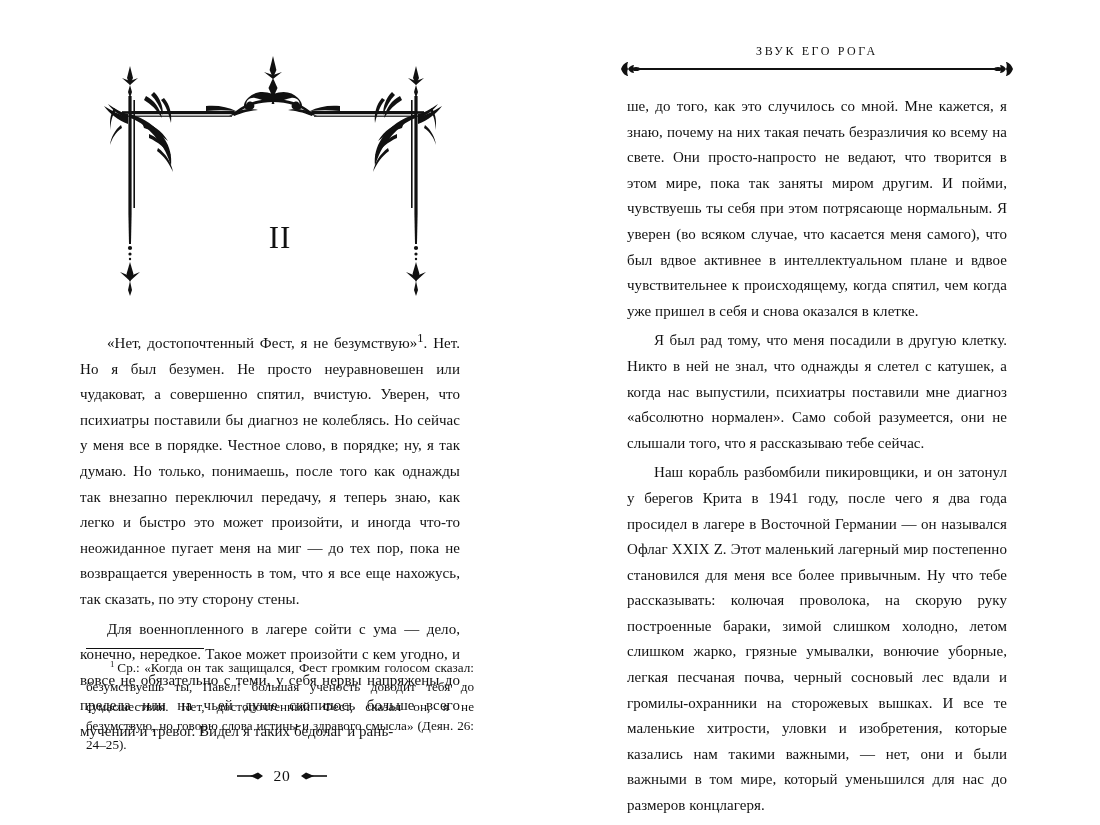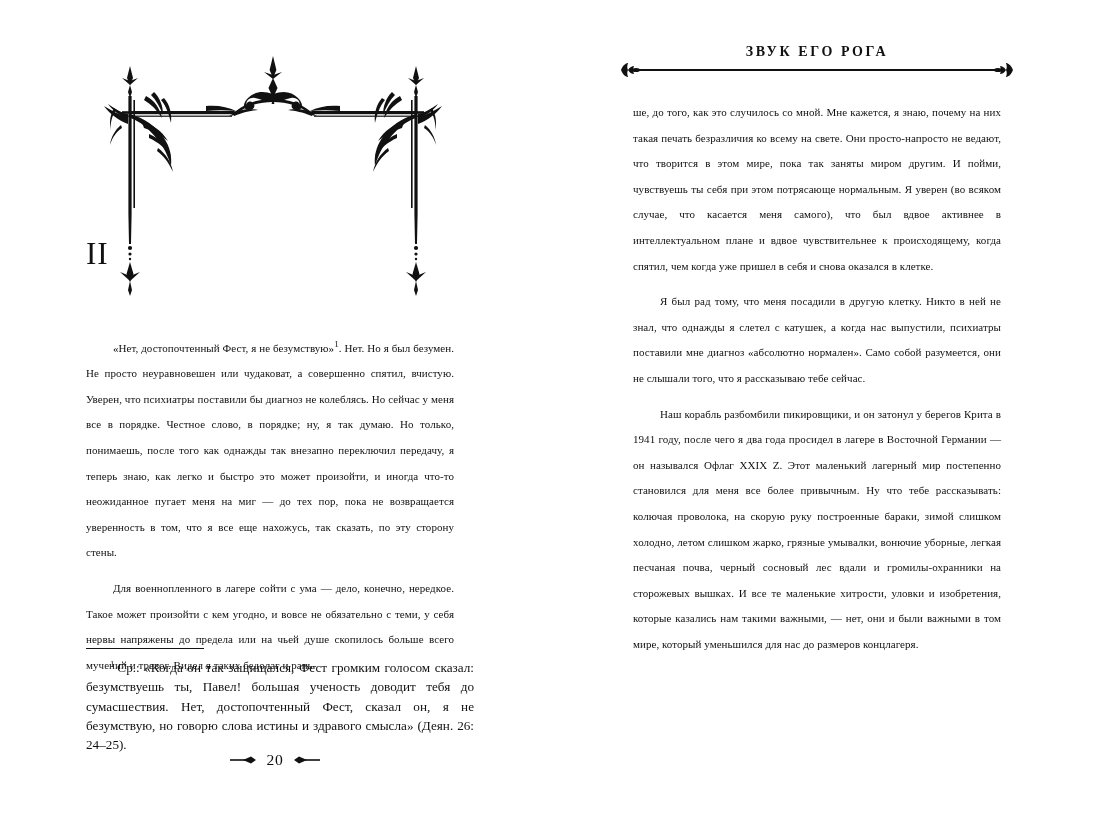--- a/index.html
+++ b/index.html
@@ -39,22 +39,22 @@
     width: 388px;
   }
   .page-right .textblock {
     position: absolute;
     left: 73px;  
     top: 90px;
     width: 388px;
   }
 
   p.body {
-    margin: 10px;
-    font-size: 11px;
+    margin: 4px;
+    font-size: 15px;
     line-height: 25.6px;
     text-align: justify;
     text-indent: 27px;
     hyphens: manual;
     letter-spacing: 0.05px;
   }
   p.body.cont { text-indent: 0; }
 
   
   .footnote {
@@ -85,24 +85,24 @@
 
   
   .runhead {
     position: absolute;
     left: 73px;
     top: 44px;
     width: 388px;
     text-align: center;
   }
   .runhead-title {
-    font-size: 14px;
+    font-size: 12px;
     letter-spacing: 2.6px;
     text-transform: uppercase;
-    font-weight: 700;
+    font-weight: 400;
     color: #111111;
     margin-bottom: 3px;
     white-space: nowrap;
   }
   .runhead-rule {
     position: relative;
     height: 14px;
     width: 100%;
   }
   .runhead-rule .line {
@@ -120,49 +120,51 @@
     width: 22px;
     height: 16px;
     color: #111111;
   }
   .runhead-rule .endL { left: -4px; }
   .runhead-rule .endR { right: -4px; }
 
   
   .folio {
     position: absolute;
-    bottom: 56px;
+    bottom: 40px;
     left: 0;
     width: 550px;
     display: flex;
     align-items: center;
     justify-content: center;
     gap: 11px;
+    padding-left: 7px;
   }
   .folio .num {
     font-size: 15.6px;
     letter-spacing: 0.6px;
   }
   .folio .dash { display: block; }
 
   
   .opener {
     position: absolute;
     left: 86px;
     top: 48px;
     width: 374px;
     height: 250px;
   }
   .opener svg { display: block; width: 100%; height: 100%; }
 
   .chapnum {
     position: absolute;
     left: 86px;
-    top: 236px;
-    width: 388px;
+    top: 220px;
+    width: 388px;
+    text-align: center;
     font-size: 31px;
     letter-spacing: 1px;
     color: #111111;
   }
 </style>
 </head>
 <body>
 
 <div class="spread">
 

